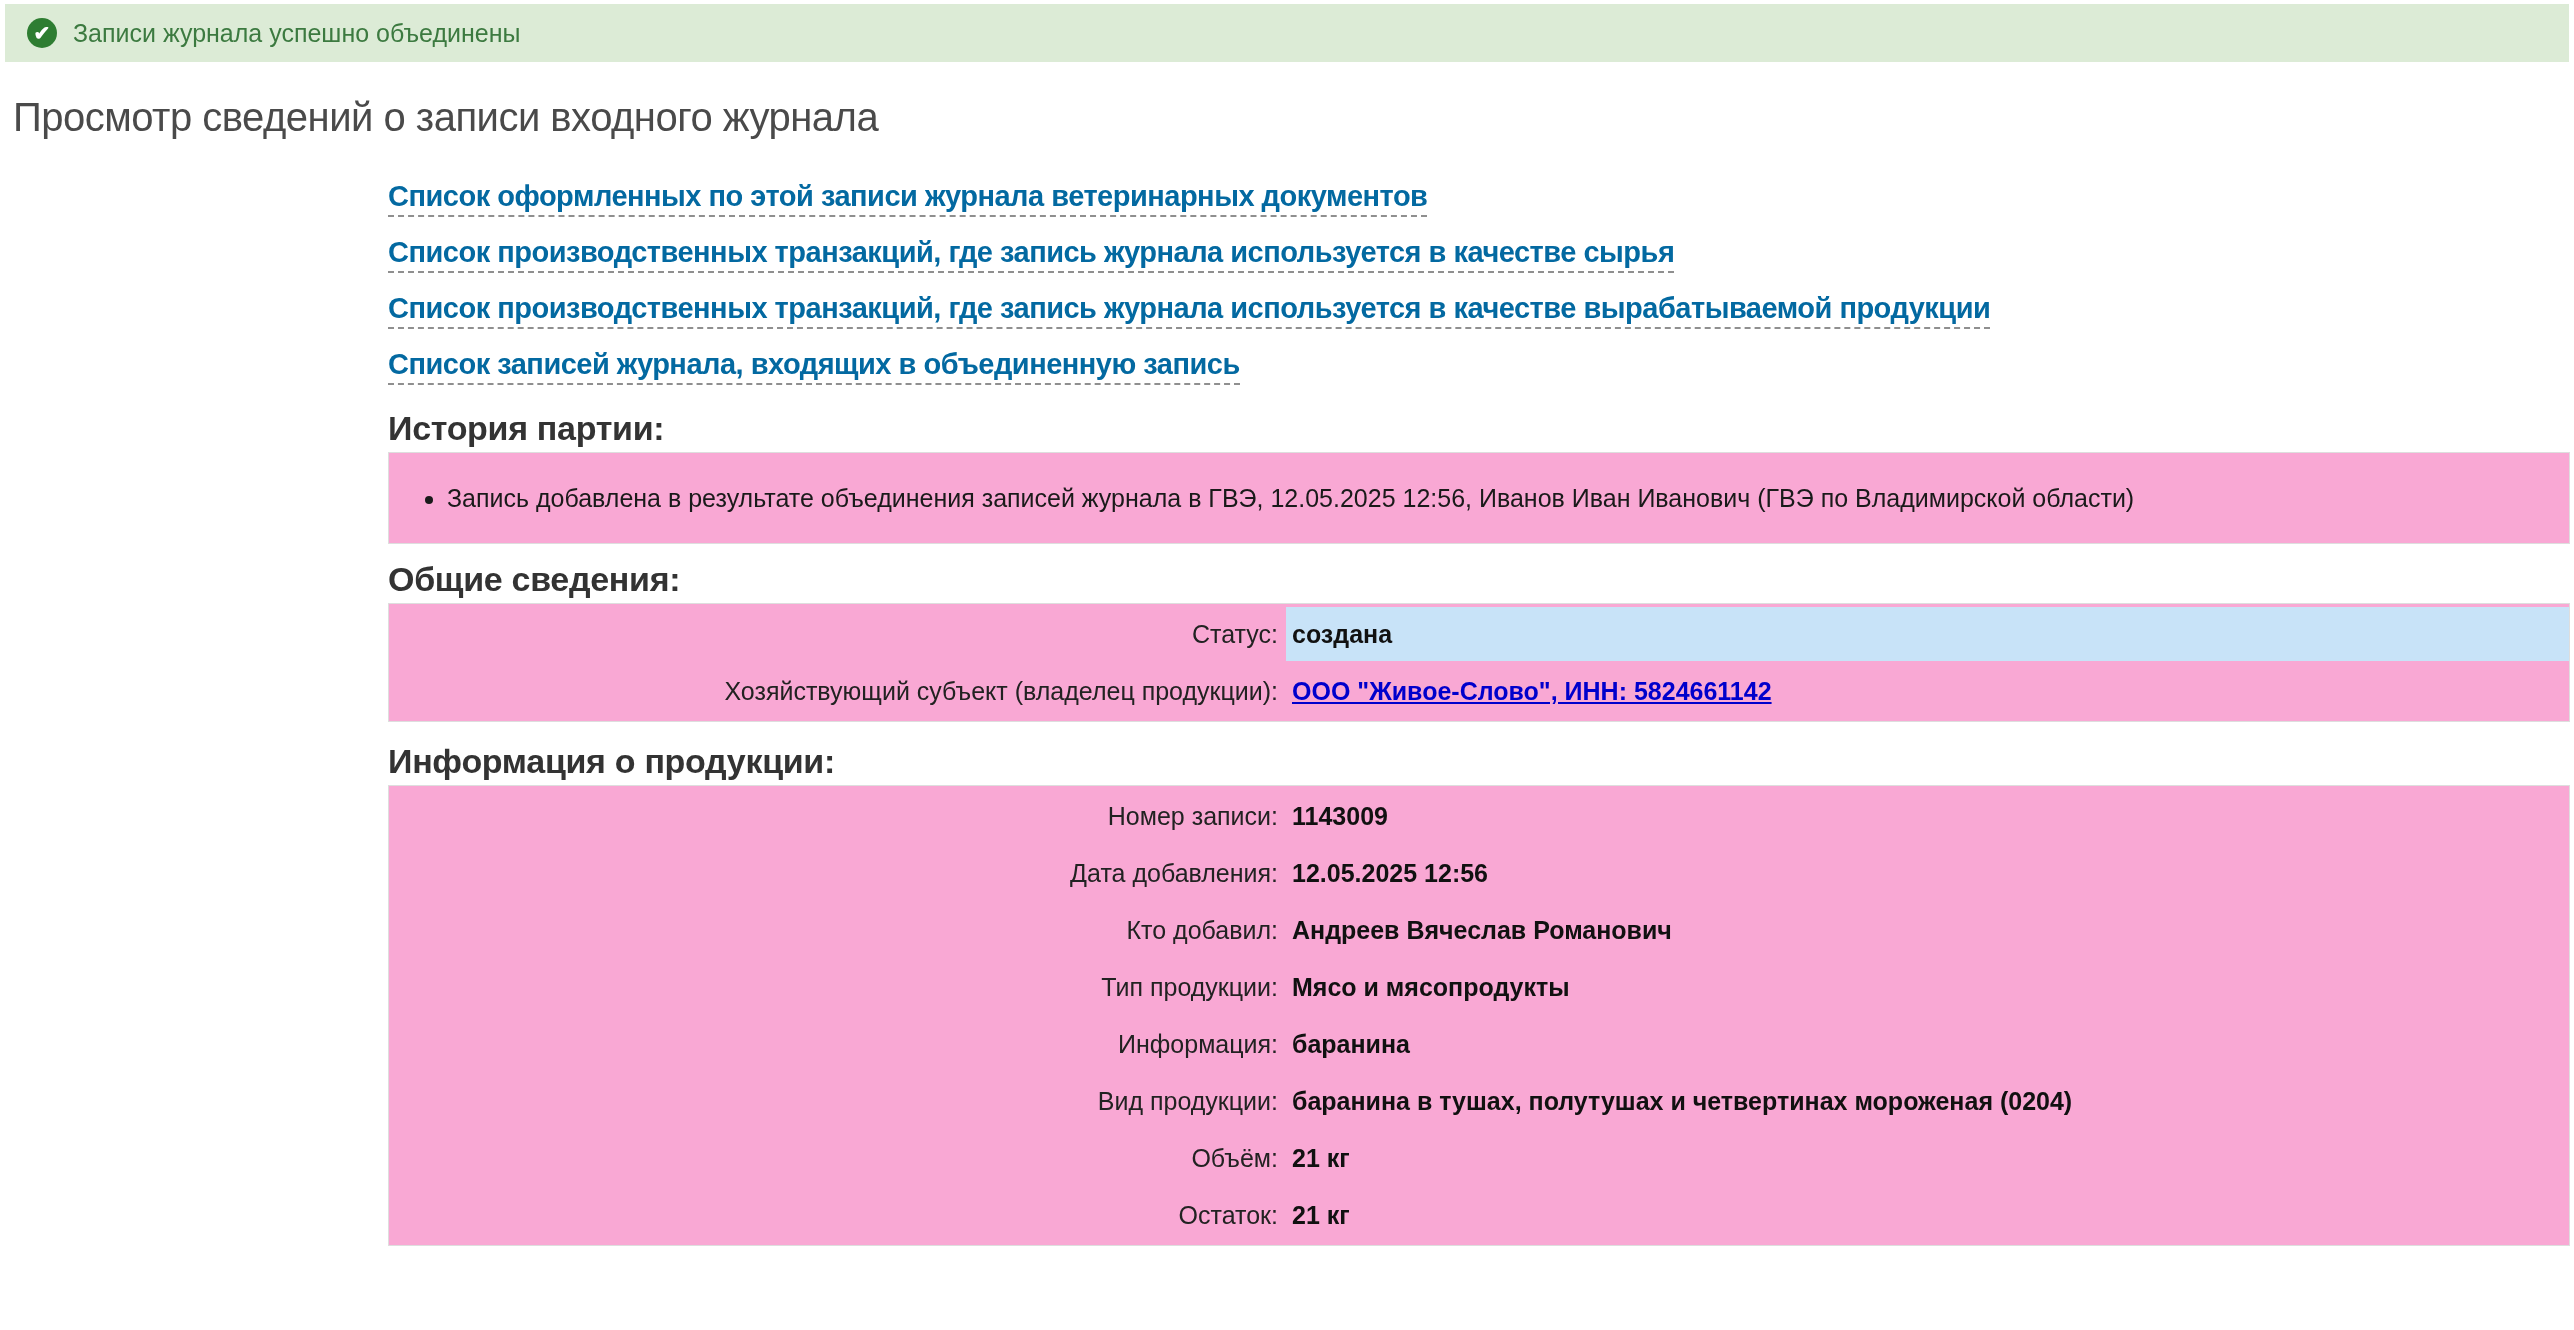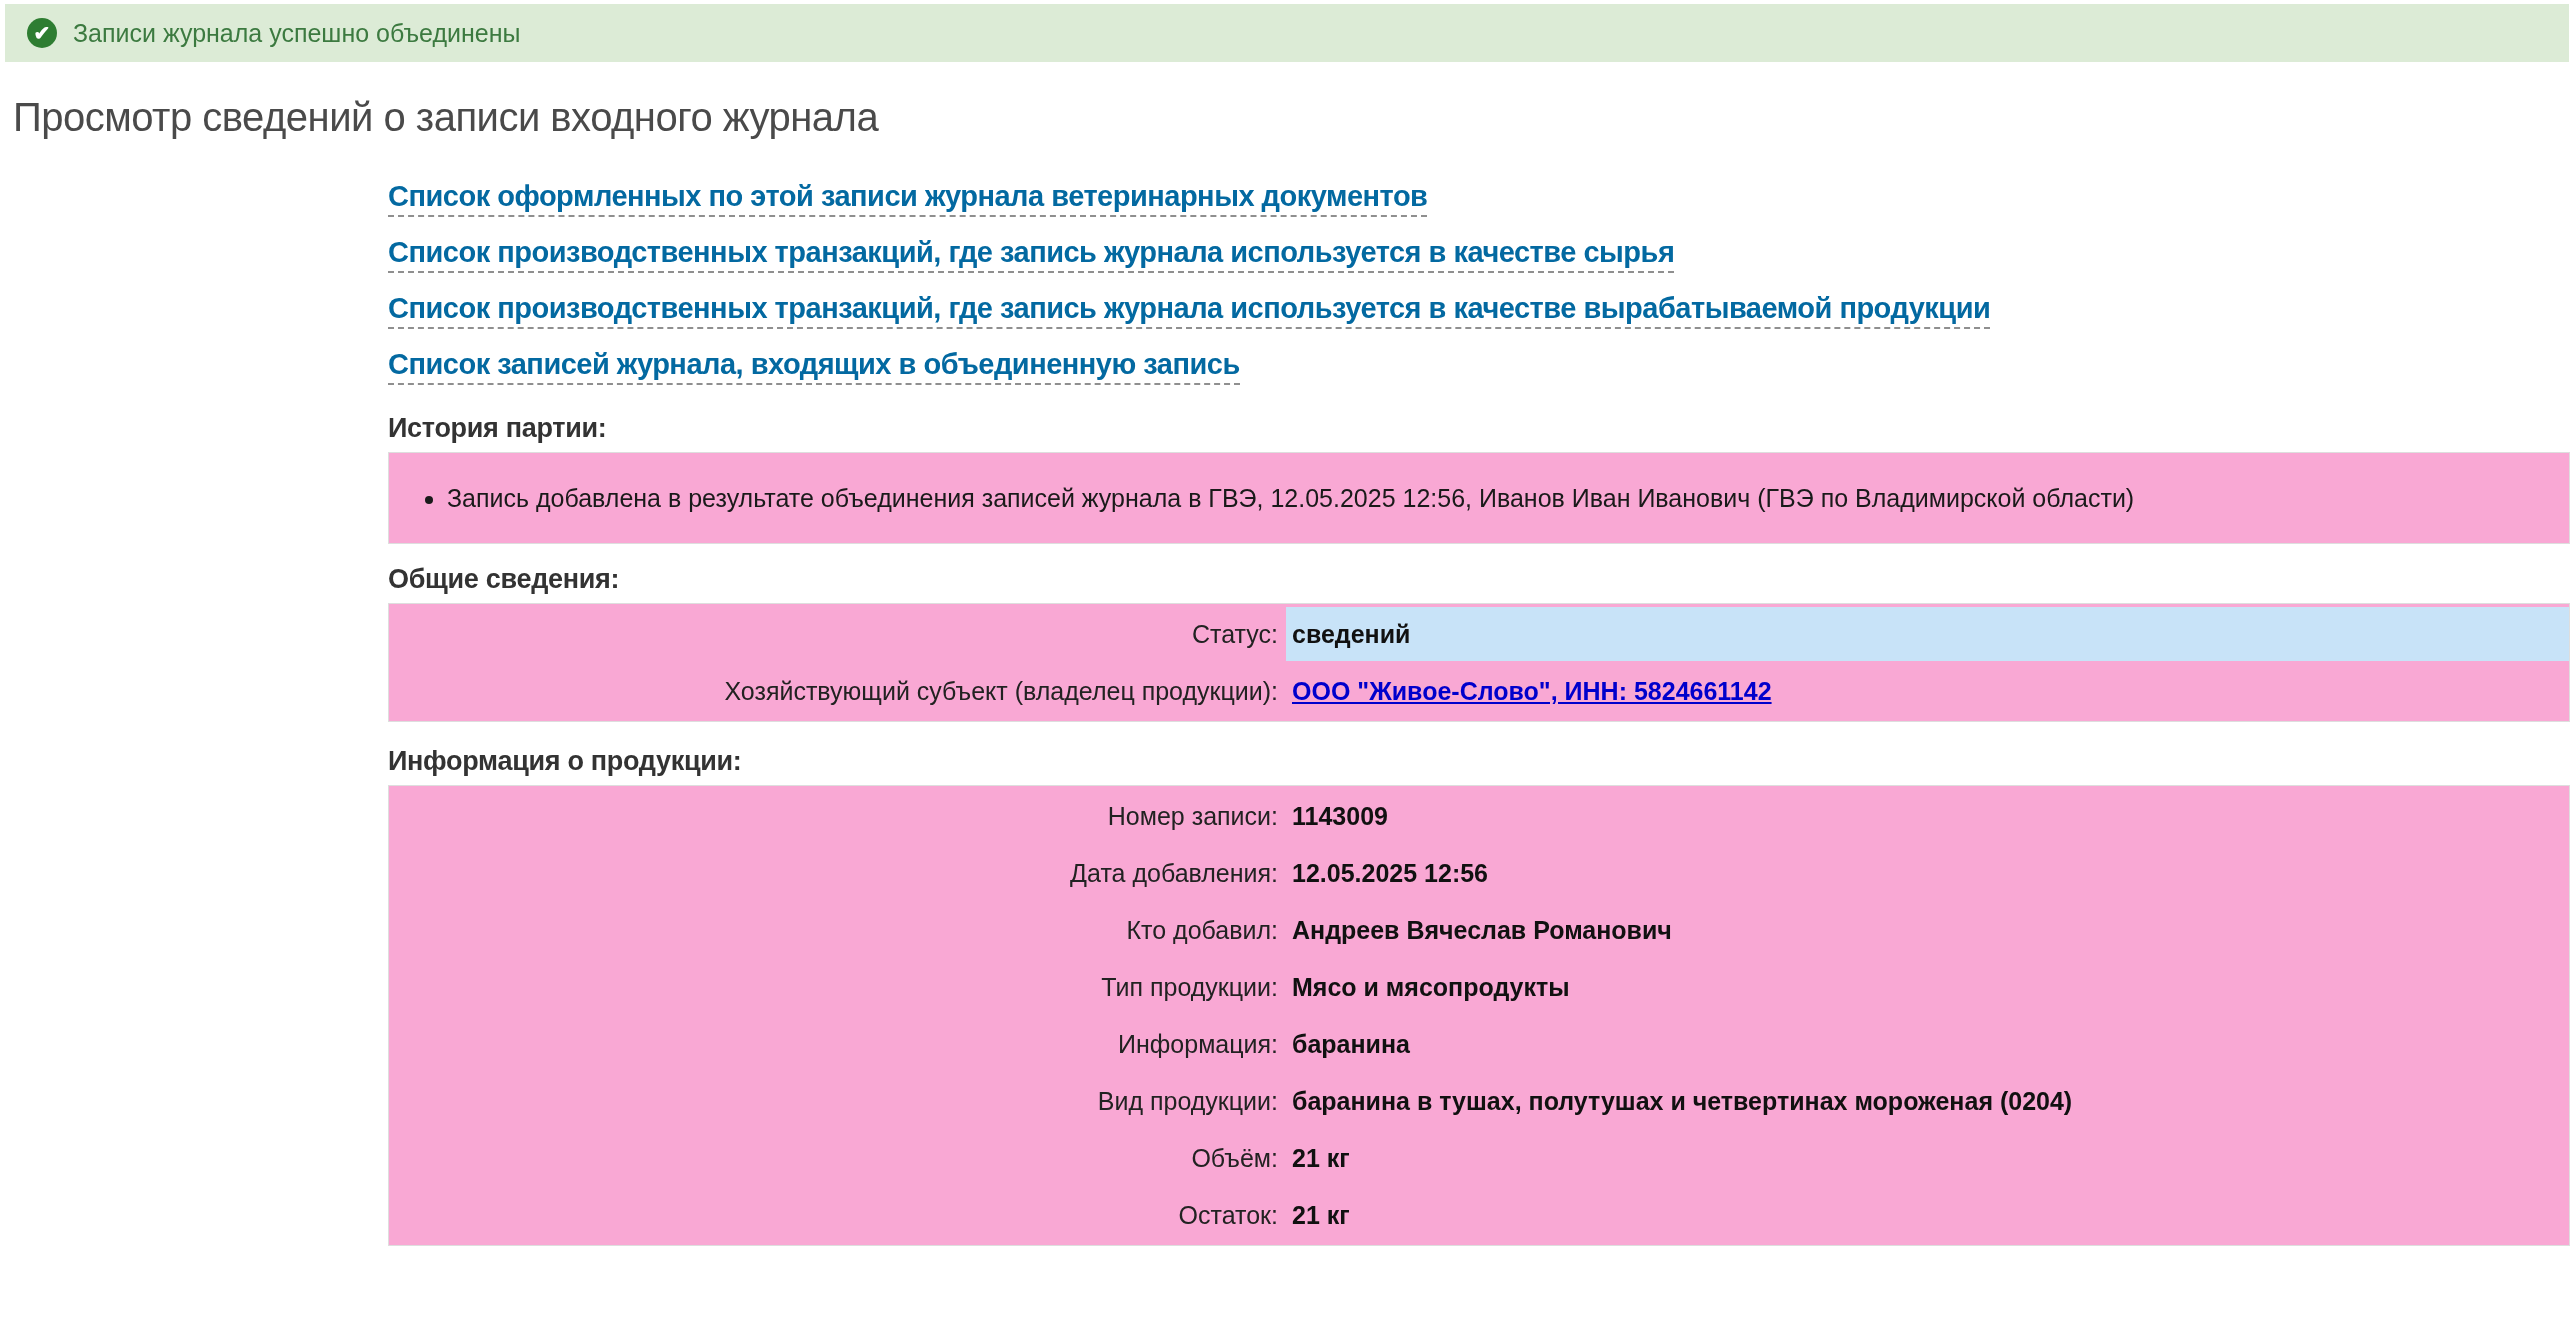--- a/index.html
+++ b/index.html
@@ -66,21 +66,21 @@
     color: #0369a1;
     text-decoration: none;
     border-bottom: 2px dashed #8f8f8f;
     padding-bottom: 2px;
     letter-spacing: -0.5px;
     cursor: pointer;
   }
 
   
   .section-heading {
-    font-size: 27px;
+    font-size: 34px;
     font-weight: bold;
     color: #333333;
     margin: 40px 0 9px 0;
     line-height: 30px;
     letter-spacing: -0.3px;
   }
   .section-heading.mt-sm { margin-top: 9px; }
   .section-heading.mt-lg { margin-top: 20px; }
   .section-heading.mt-md { margin-top: 24px; }
 
@@ -170,21 +170,21 @@
     <ul>
       <li>Запись добавлена в результате объединения записей журнала в ГВЭ, 12.05.2025 12:56, Иванов Иван Иванович (ГВЭ по Владимирской области)</li>
     </ul>
   </div>
 
   <h2 class="section-heading mt-lg">Общие сведения:</h2>
   <div class="box table-box">
     <div class="trow">
       <div class="tlabel">Статус:</div>
       <div class="tvalue highlight">
-        <span>сведений</span>
+        <span>создана</span>
       </div>
     </div>
     <div class="trow">
       <div class="tlabel">Хозяйствующий субъект (владелец продукции):</div>
       <div class="tvalue">
         <a href="#" class="blue-link">ООО "Живое-Слово", ИНН: 5824661142</a>
       </div>
     </div>
   </div>
 

